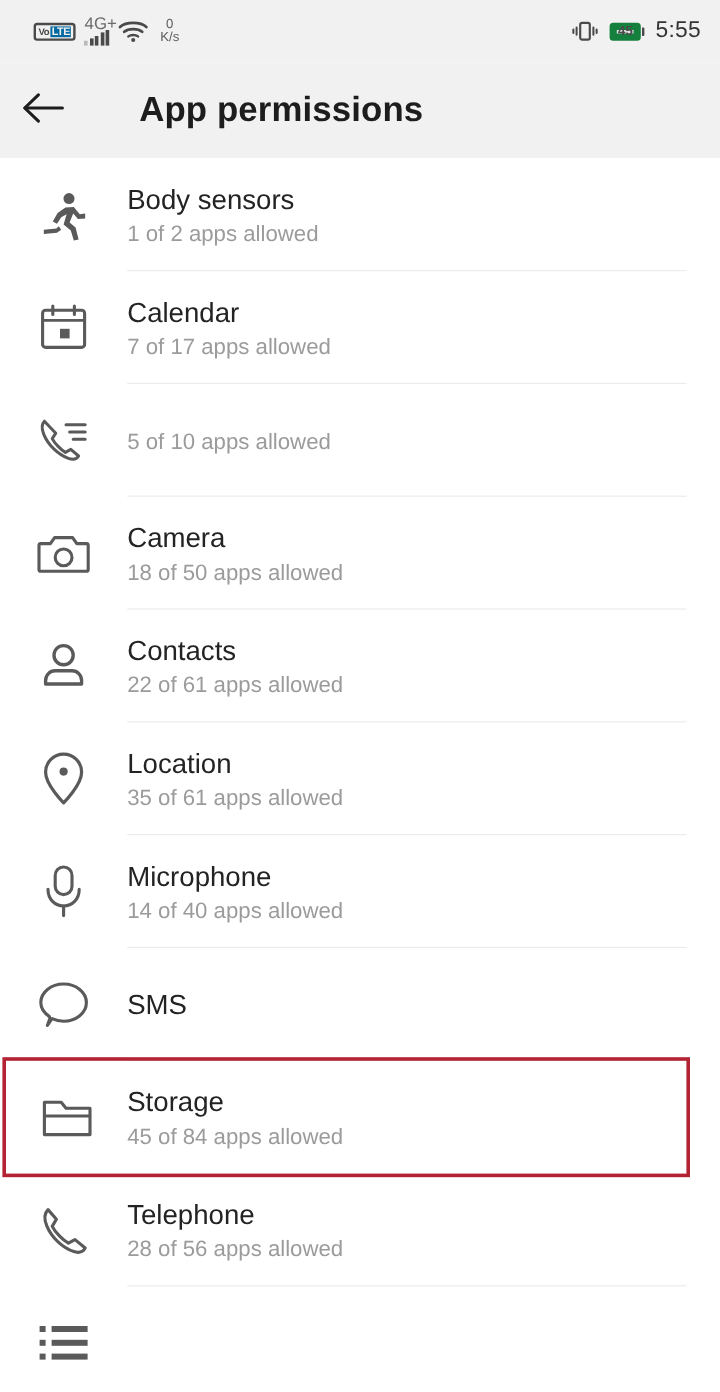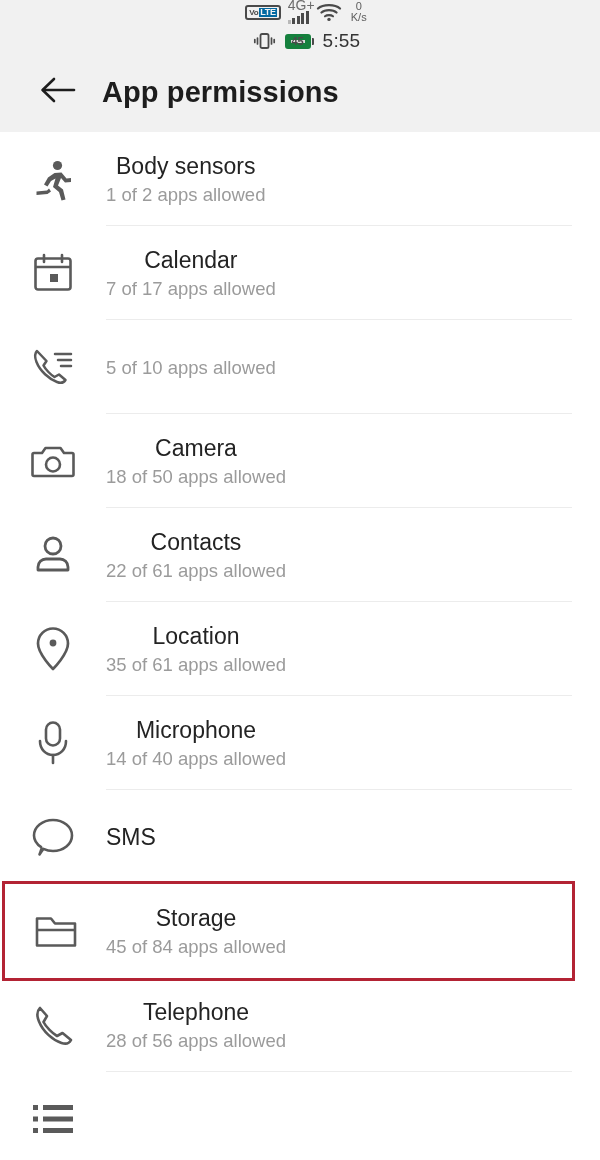--- a/index.html
+++ b/index.html
@@ -17,21 +17,20 @@
 
   
   .status-bar {
     height: 52px;
     background: #f1f1f1;
     display: flex;
     align-items: center;
     justify-content: space-between;
     padding: 0 16px 0 28px;
     box-sizing: border-box;
-    flex-direction: column;
   }
   .status-left {
     display: flex;
     align-items: center;
     gap: 7px;
   }
   .volte-badge {
     border: 2px solid #4a4a4a;
     border-radius: 3px;
     color: #4a4a4a;
@@ -126,22 +125,23 @@
     color: #343434;
     letter-spacing: 0.2px;
   }
 
   
   .app-bar {
     height: 80px;
     background: #f1f1f1;
     display: flex;
     align-items: center;
-    padding-left: 36px;
+    padding-left: 14px;
     box-sizing: border-box;
+    gap: 36px;
   }
   .back-btn {
     width: 44px;
     height: 44px;
     display: flex;
     align-items: center;
     justify-content: center;
     cursor: pointer;
   }
   .page-title {
@@ -175,21 +175,20 @@
   }
   .row-text {
     display: flex;
     flex-direction: column;
     justify-content: center;
   }
   .row-title {
     font-size: 23px;
     color: #232323;
     line-height: 30px;
-    text-align: center;
   }
   .row-sub {
     font-size: 18.5px;
     color: #9b9b9b;
     line-height: 26px;
     margin-top: 1px;
   }
   .divider {
     position: absolute;
     left: 106px;

